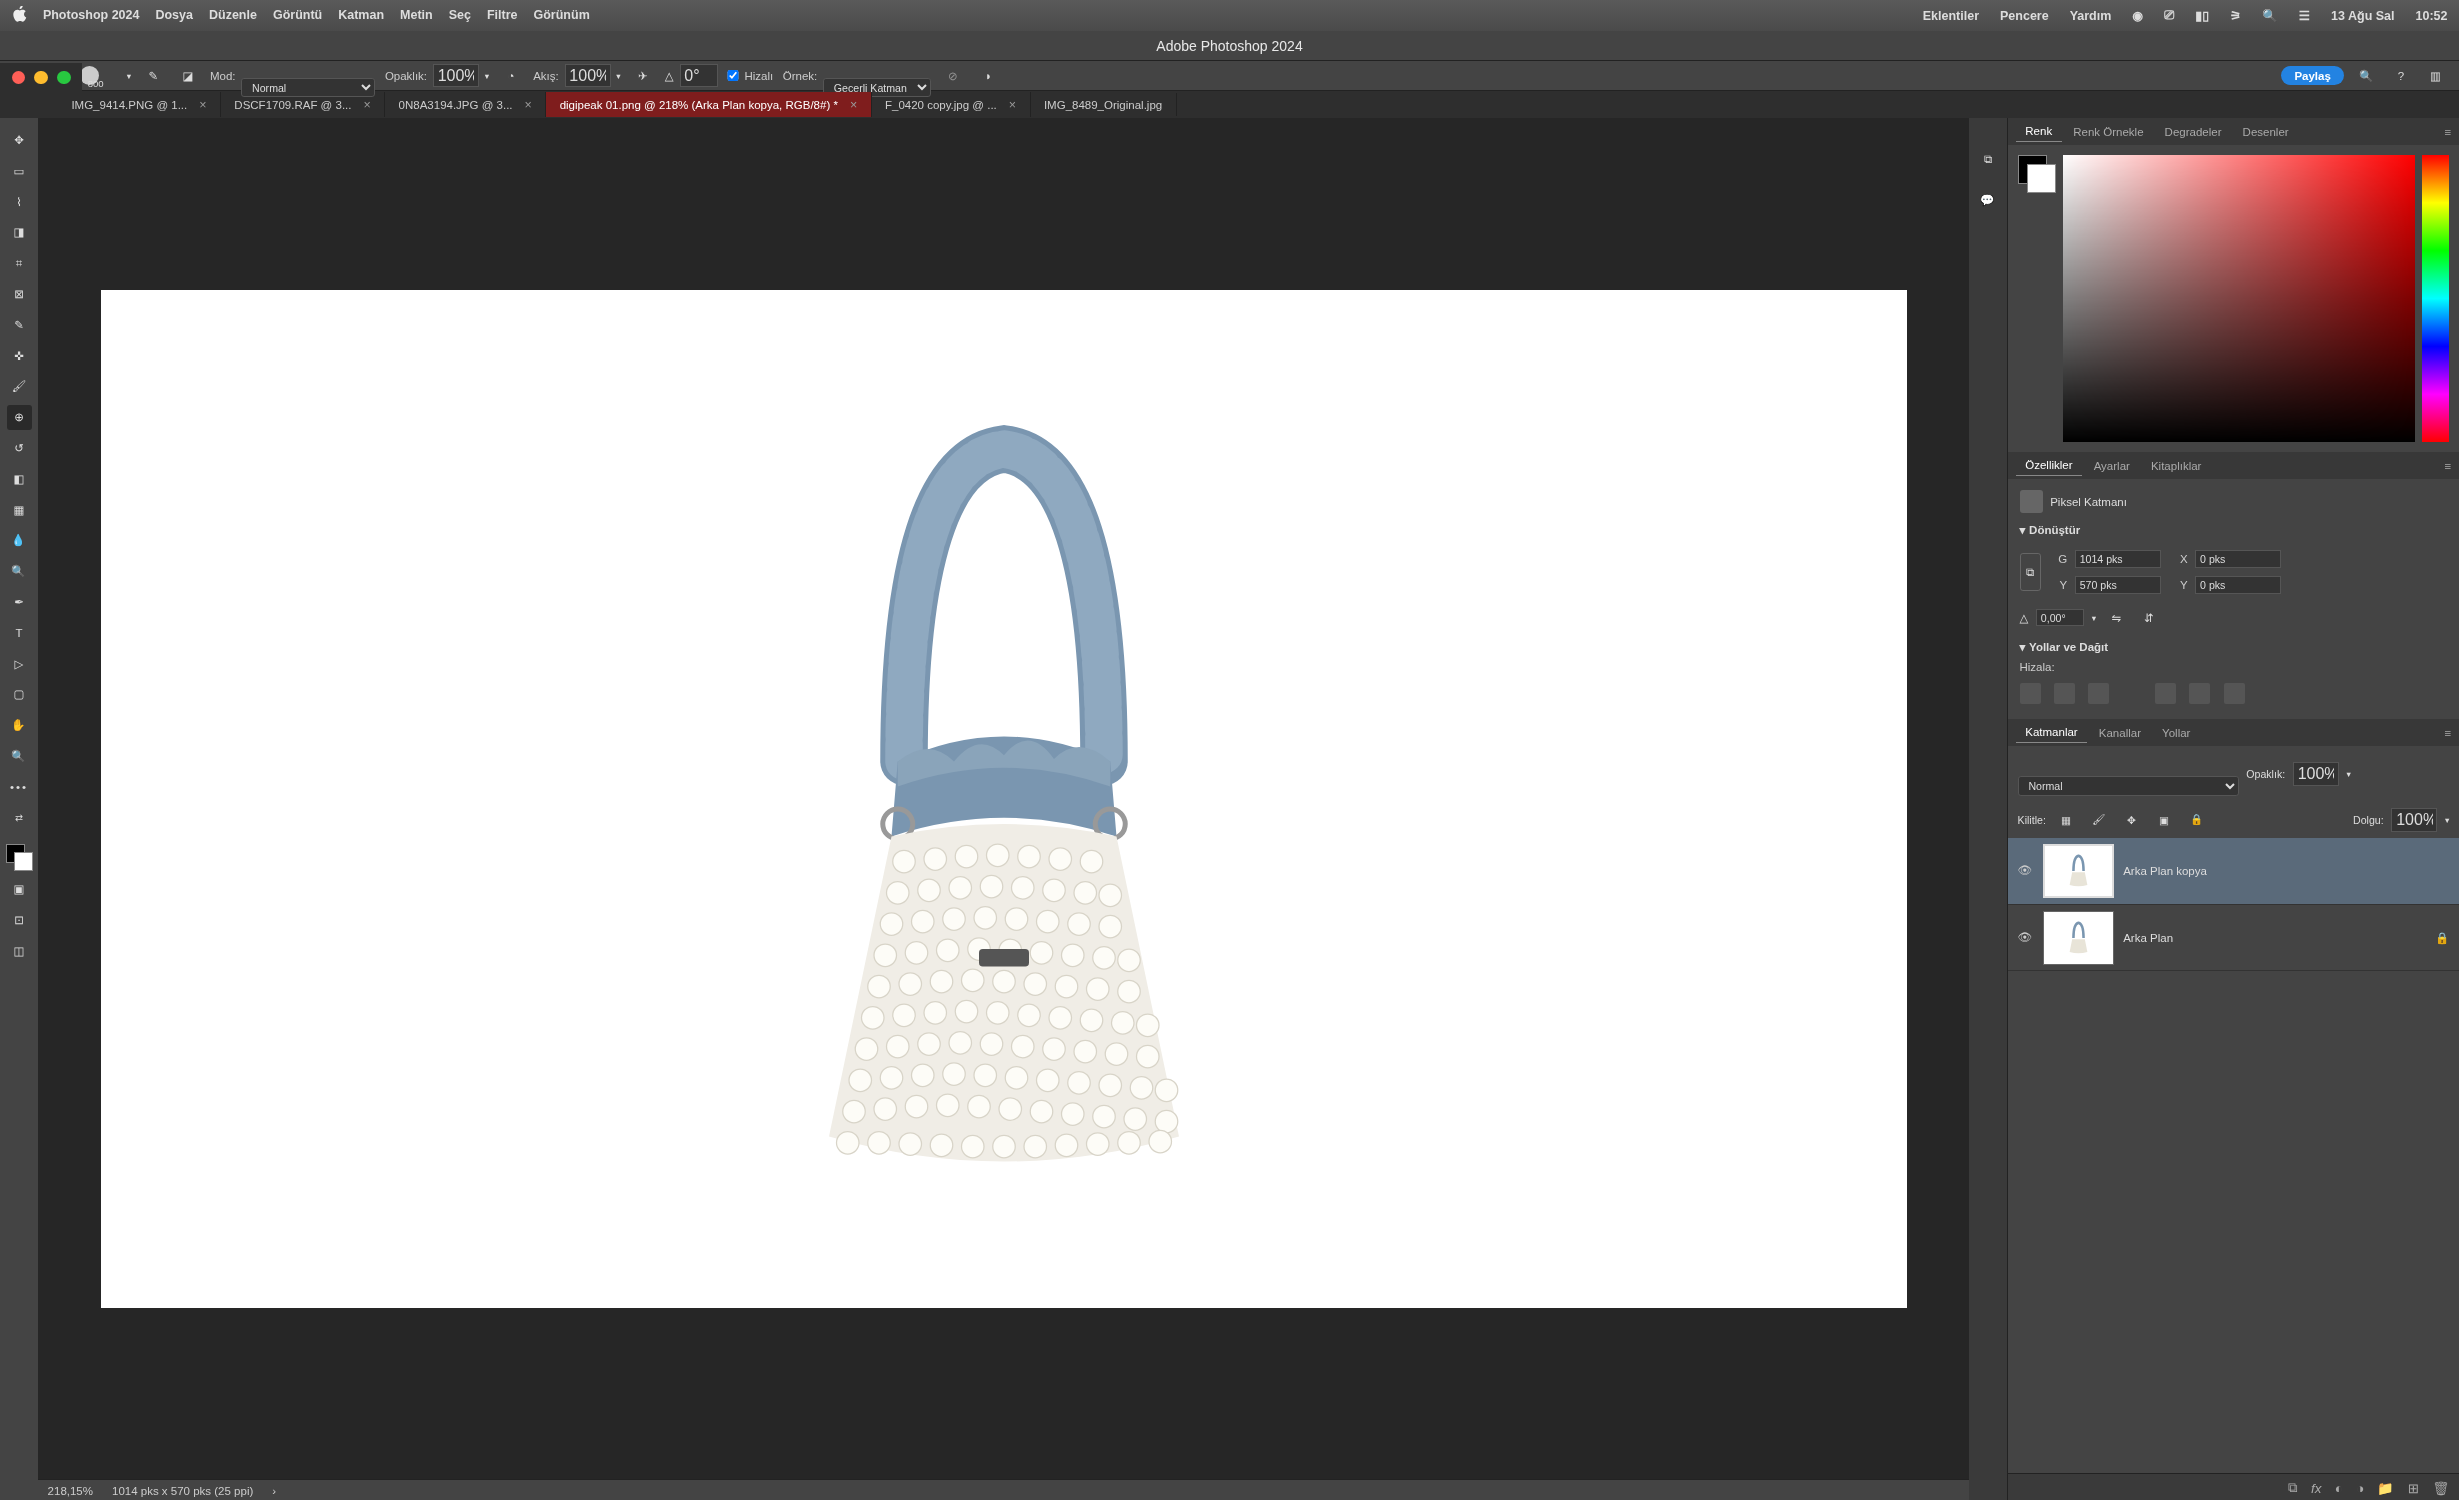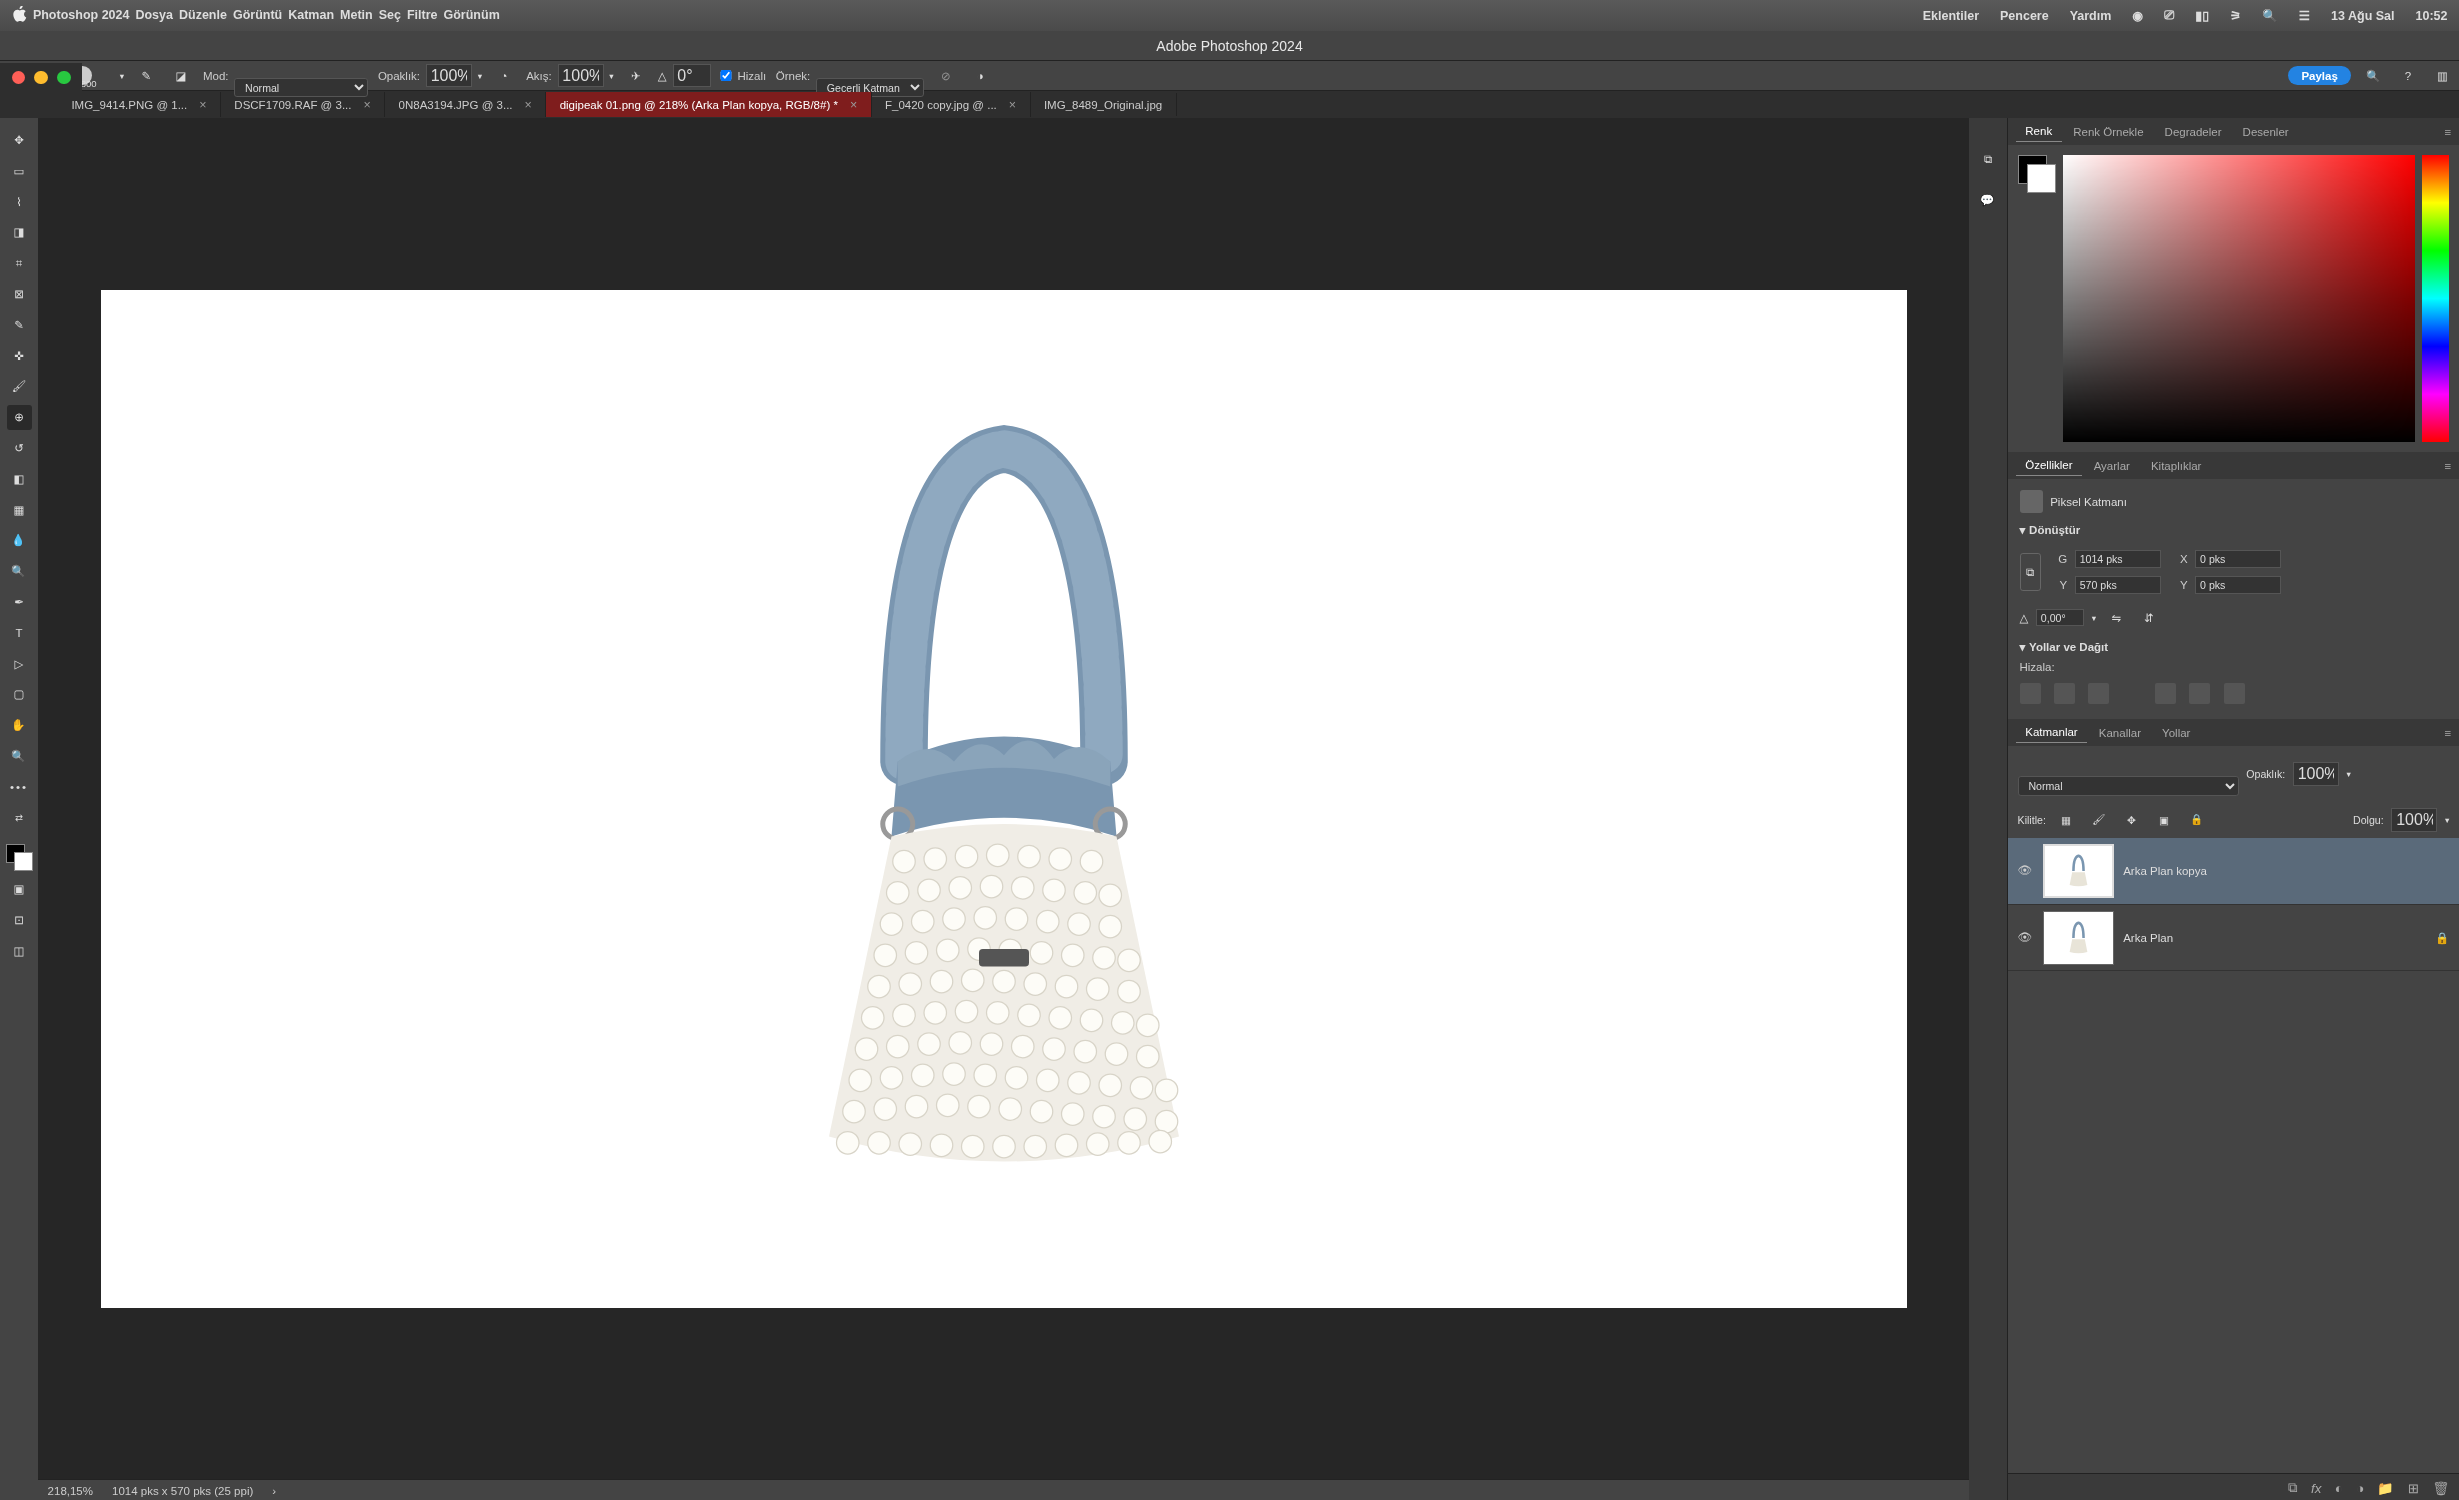--- a/index.html
+++ b/index.html
@@ -1,27 +1,27 @@
 <!DOCTYPE html>
 <html><head>
 <meta charset="utf-8">
 <style>
 * { margin: 0; padding: 0; box-sizing: border-box; font-family: -apple-system, BlinkMacSystemFont, 'Segoe UI', sans-serif; }
 body { background: #323232; color: #ddd; font-size: 11.5px; overflow: hidden; width: 2459px; height: 1501px; transform-origin: top left; }
 .menubar { height: 31px; background: linear-gradient(#5a5a5a, #4a4a4a); display: flex; align-items: center; padding: 0 11.5px; justify-content: space-between; font-size: 12.5px; font-weight: 600; }
-.menubar-left, .menubar-right { display: flex; align-items: center; gap: 6px; }
+.menubar-left, .menubar-right { display: flex; align-items: center; gap: 16px; }
 .menubar-right { gap: 21px; }
 .apple-logo { width: 15.4px; height: 15.4px; display: inline-block; }
 .window-controls { display: flex; gap: 9.6px; padding: 7.7px 11.5px; background: #2e2e2e; position: absolute; top: 63px; left: 0; }
 .traffic-light { width: 13.4px; height: 13.4px; border-radius: 50%; }
 .tl-red { background: #ff5f57; }
 .tl-yellow { background: #febc2e; }
 .tl-green { background: #28c840; }
 .titlebar { height: 29px; background: #444; display: flex; align-items: center; justify-content: center; font-size: 14px; color: #e8e8e8; position: relative; }
-.optionsbar { height: 31px; background: #444; display: flex; align-items: center; padding: 0 4px; gap: 9.6px; border-top: 1px solid #222; border-bottom: 1px solid #222; font-size: 11.5px; }
+.optionsbar { height: 31px; background: #444; display: flex; align-items: center; padding: 0 11px; gap: 9.6px; border-top: 1px solid #222; border-bottom: 1px solid #222; font-size: 11.5px; }
 .opt-item { display: flex; align-items: center; gap: 5.8px; }
 .opt-label { color: #ccc; }
 .opt-select { background: #333; border: 1px solid #555; color: #ddd; padding: 1.9px 5.8px; font-size: 10.6px; border-radius: 2.9px; margin-top: 24px; }
 .opt-input { background: #333; border: 1px solid #555; color: #ddd; padding: 1.9px 3.8px; width: 46px; font-size: 16px; }
 .home-icon { width: 21px; height: 21px; }
 .icon-btn { width: 25px; height: 25px; display: flex; align-items: center; justify-content: center; cursor: pointer; }
 .share-btn { background: #2383e2; color: #fff; padding: 3.8px 13.4px; border-radius: 13.4px; font-size: 11.5px; font-weight: 600; margin-left: auto; }
 .tabbar { height: 27px; background: #2e2e2e; display: flex; align-items: center; padding-left: 58px; font-size: 11.5px; }
 .tab { padding: 5.8px 13.4px; color: #ccc; display: flex; align-items: center; gap: 12px; border-right: 1px solid #222; position: relative; }
 .tab.active { background: #7f1d1d; color: #fff; }

